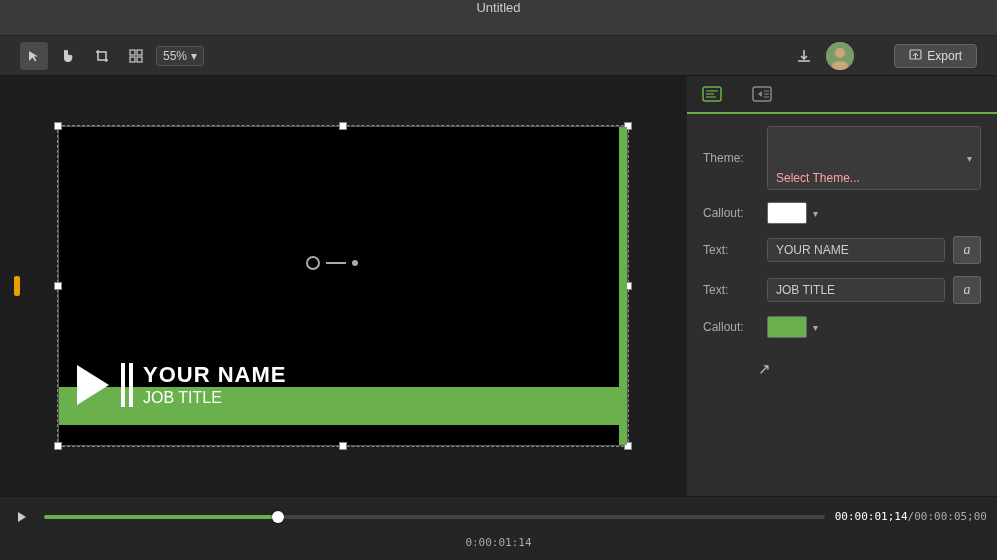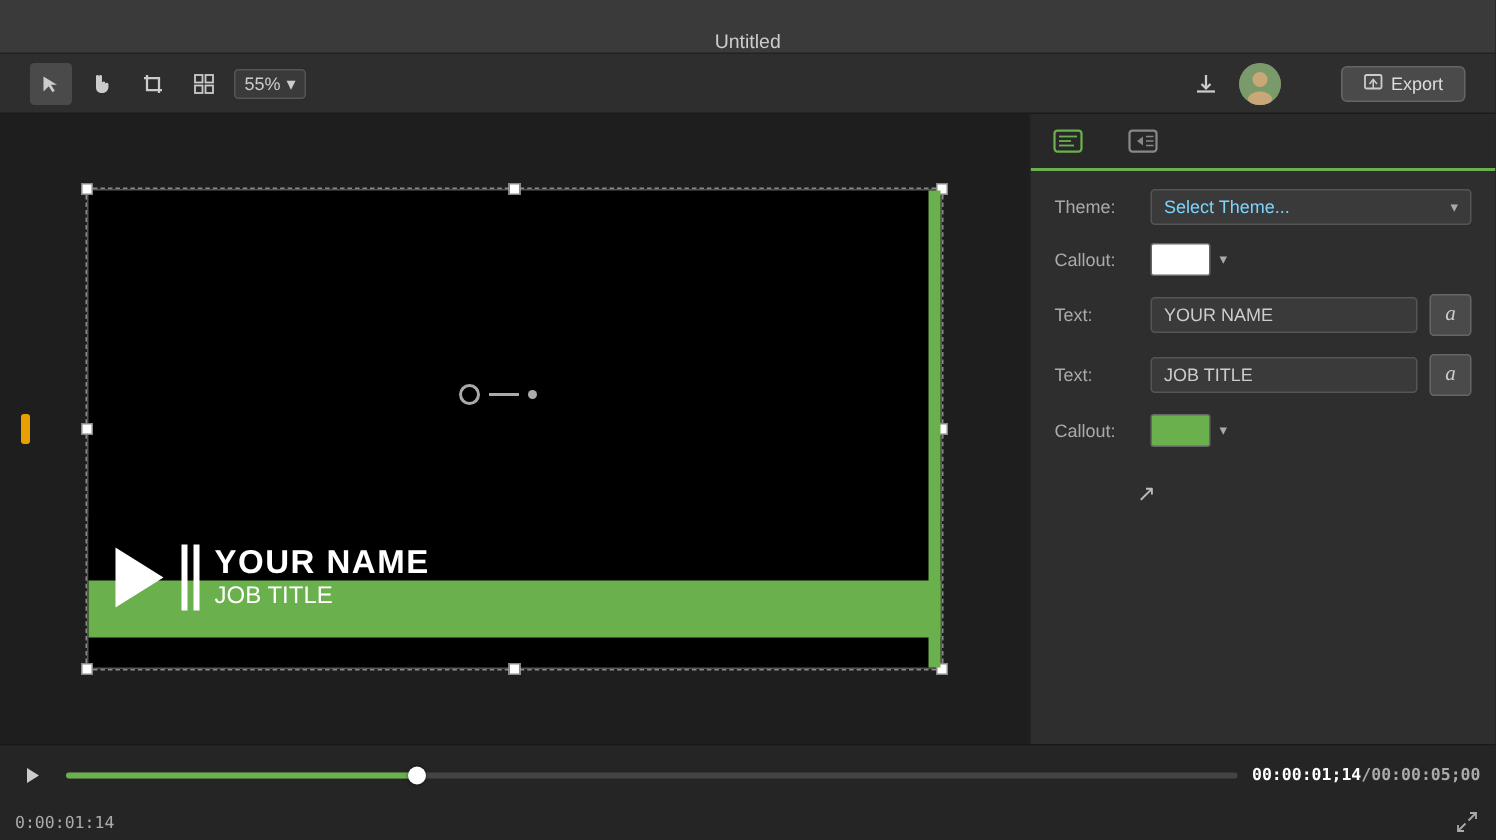--- a/index.html
+++ b/index.html
@@ -10,21 +10,21 @@
       font-family: -apple-system, BlinkMacSystemFont, 'Segoe UI', Arial, sans-serif;
       color: #ddd;
       overflow: hidden;
     }
 
     
     .title-bar {
       height: 36px;
       background: #3a3a3a;
       display: flex;
-      align-items: flex-end;
+      align-items: flex-start;
       justify-content: center;
       border-bottom: 1px solid #222;
       position: relative;
     }
     .title-bar-title {
       font-size: 13px;
       color: #ccc;
     }
 
     
@@ -424,21 +424,20 @@
       height: 12px;
       background: #fff;
       border-radius: 50%;
       box-shadow: 0 0 3px rgba(0,0,0,0.5);
     }
     .time-display {
       font-size: 11px;
       color: #aaa;
       font-family: monospace;
       white-space: nowrap;
-      font-weight: bold;
     }
     .time-current {
       color: #fff;
     }
     .properties-btn {
       background: #4a7c3f;
       border: 1px solid #5a9a4a;
       border-radius: 4px;
       color: #fff;
       padding: 5px 14px;
@@ -447,20 +446,21 @@
       display: flex;
       align-items: center;
       gap: 6px;
     }
     .status-bar {
       height: 24px;
       display: flex;
       align-items: center;
       padding: 0 10px;
       gap: 22px;
+      flex-direction: column;
     }
     .status-time {
       font-size: 11px;
       color: #aaa;
       font-family: monospace;
     }
     .status-icon {
       width: 18px;
       height: 18px;
       display: flex;
@@ -592,21 +592,21 @@
           <line x1="12" y1="11" x2="17" y2="11" stroke="#888" stroke-width="1"></line>
         </svg>
       </div>
     </div>
 
     <div class="panel-content">
 
       <div class="prop-row">
         <span class="prop-label">Theme:</span>
         <div class="prop-select" style="position:relative;">
-          <span style="flex:1; font-size:12px; color:#7dd3fc;">Select Theme...</span>
+          <span style="flex:1; font-size:12px; color:#fca5a5;margin-top:40px;">Select Theme...</span>
           <span style="font-size:10px; color:#aaa;">▾</span>
         </div>
       </div>
 
       <div class="prop-row">
         <span class="prop-label">Callout:</span>
         <div class="prop-color-row">
           <div class="color-swatch" style="background:#ffffff;"></div>
           <span class="color-arrow">▾</span>
         </div>

